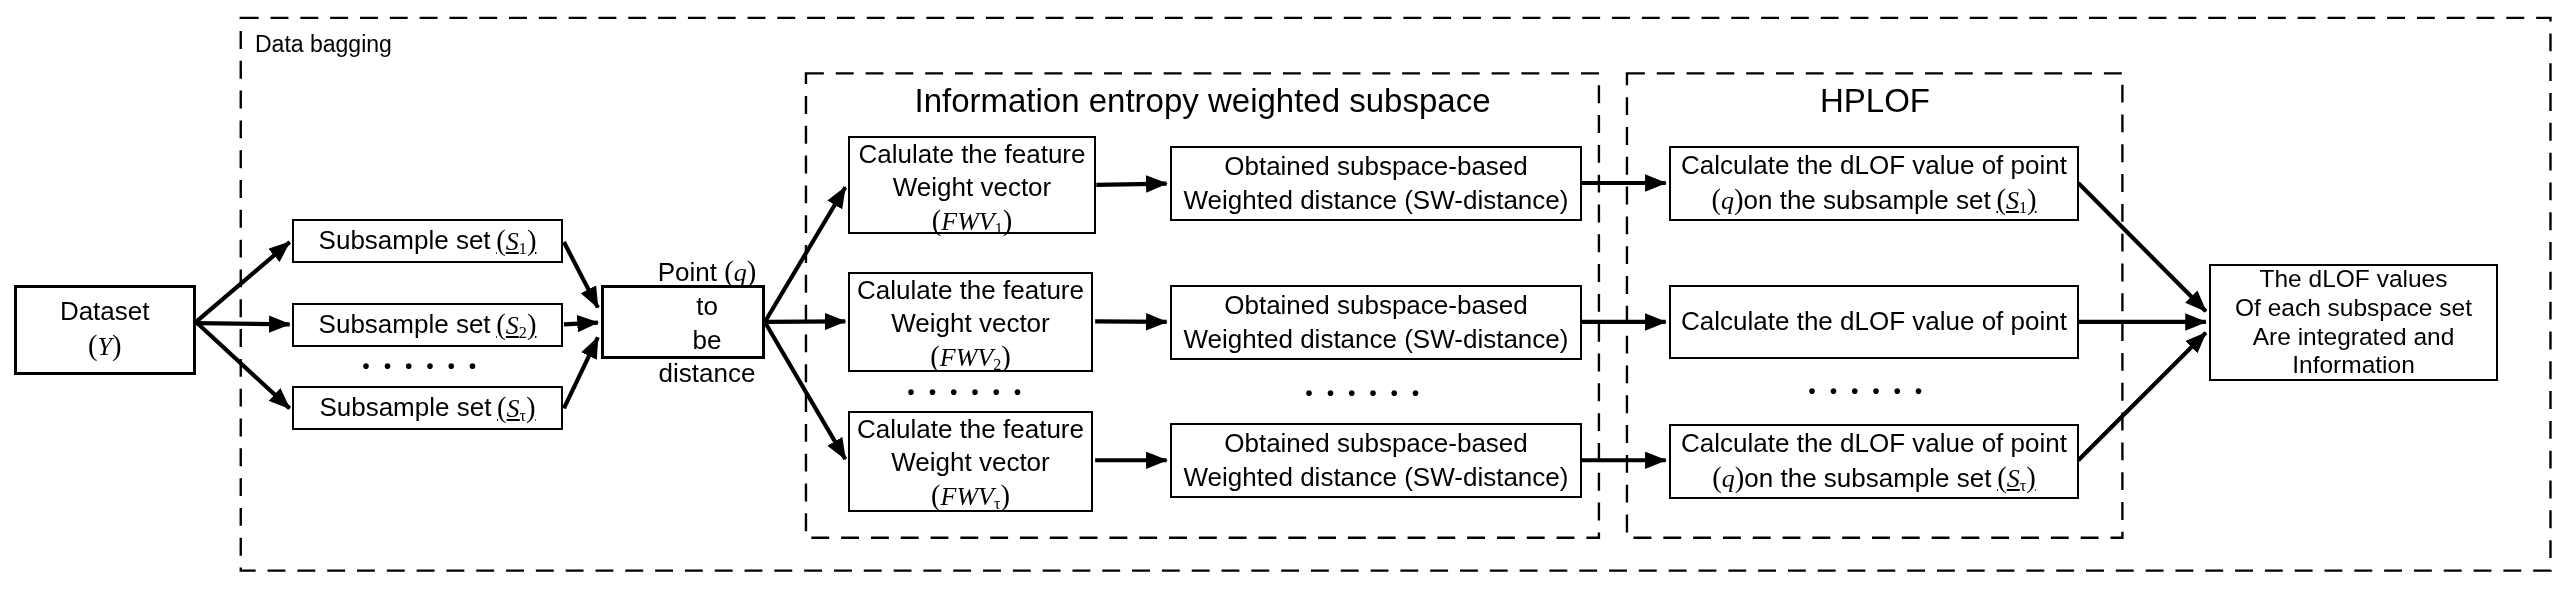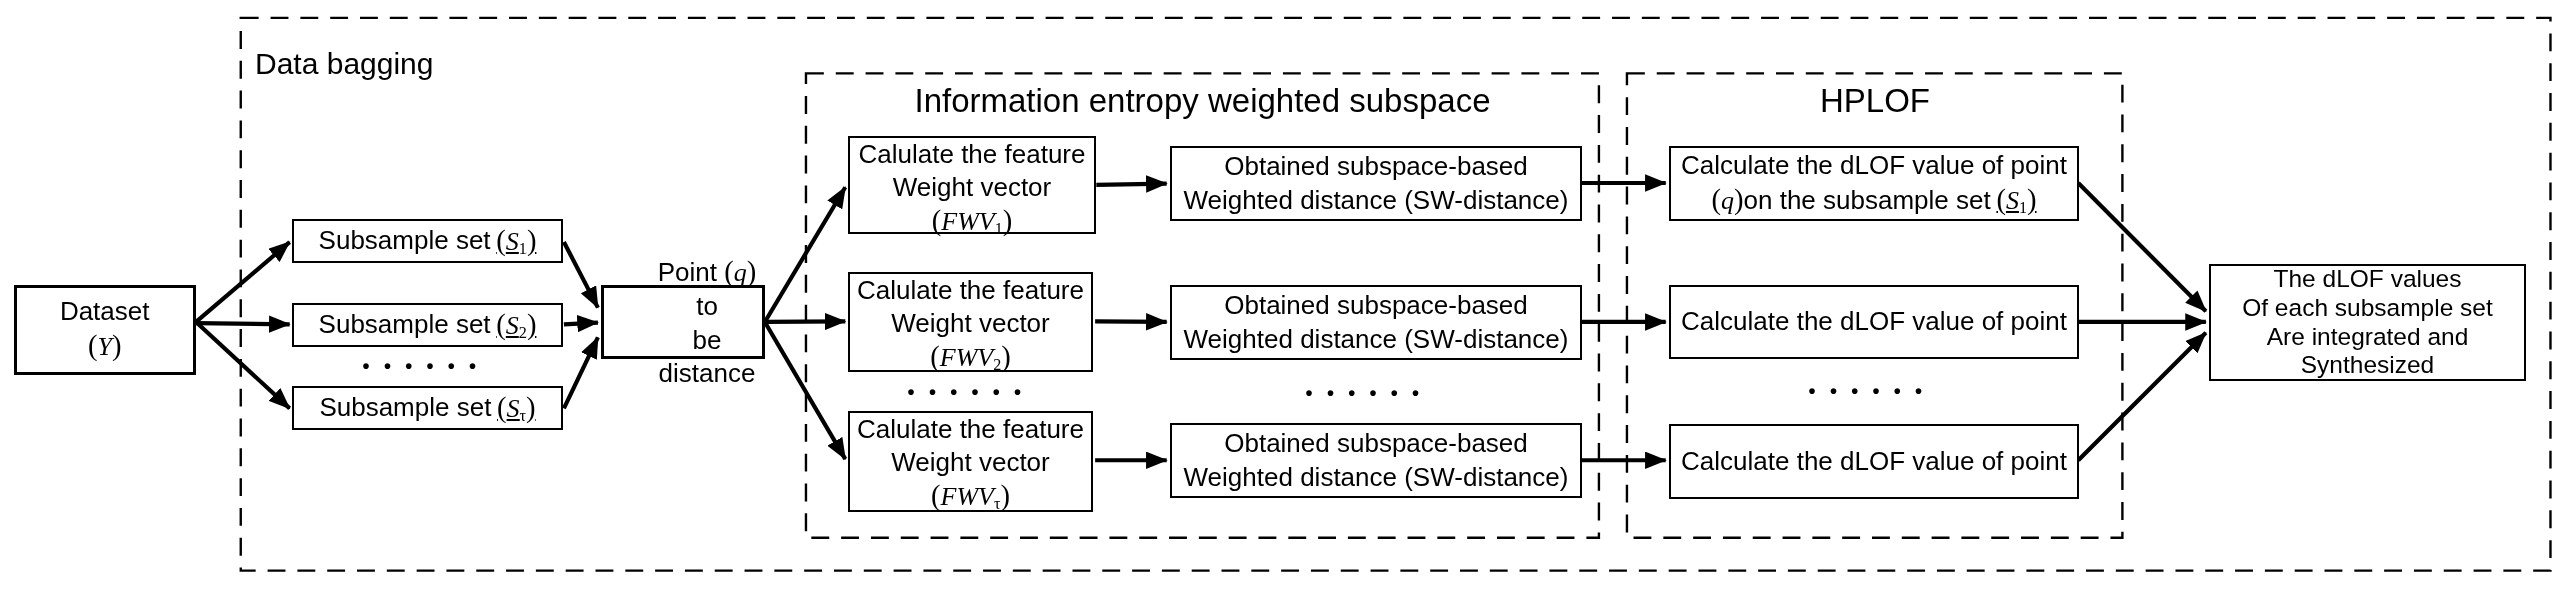--- a/index.html
+++ b/index.html
@@ -7,21 +7,21 @@
        font-family:"Liberation Sans","DejaVu Sans",sans-serif;color:#000;}
   #canvas{position:absolute;left:0;top:0;width:2576px;height:598px;}
   #wires{position:absolute;left:0;top:0;width:2576px;height:598px;}
 
   .node{position:absolute;border:2.4px solid #000;background:#fff;
         display:flex;flex-direction:column;align-items:center;justify-content:center;
         text-align:center;font-size:26px;line-height:1.28;box-sizing:border-box;}
   .thick{border-width:3px;}
 
   .sec-title{position:absolute;font-size:33px;text-align:center;white-space:nowrap;}
-  .bag-title{position:absolute;font-size:30px;white-space:nowrap;margin-top:16px;}
+  .bag-title{position:absolute;font-size:23px;white-space:nowrap;}
 
   
   .mgroup{white-space:nowrap;}
   .gap{margin-left:0.22em;text-decoration:underline;}
   .mp{font-family:"Liberation Serif","DejaVu Serif",serif;font-size:1.1em;}
   .mi{font-family:"Liberation Serif","DejaVu Serif",serif;font-style:italic;}
   .msub{font-family:"Liberation Serif","DejaVu Serif",serif;font-size:0.62em;
         position:relative;top:0.24em;}
 
   .dots{position:absolute;font-size:20px;font-weight:bold;letter-spacing:14.3px;
@@ -141,23 +141,24 @@
   <div class="node" style="left:1669px;top:146px;width:410px;height:75px;">
     <span class="l1">Calculate the dLOF value of point</span>
     <span class="l2"><span class="mgroup"><span class="mp">(</span><span class="mi">q</span><span class="mp">)</span></span><span>on the subsample set</span><span class="mgroup gap"><span class="mp">(</span><span class="mi">S</span><span class="msub">1</span><span class="mp">)</span></span></span>
   </div>
   <div class="node" style="left:1669px;top:285px;width:410px;height:74px;">
     <span class="l1">Calculate the dLOF value of point</span>
   </div>
   <div class="dots" style="left:1783px;top:380px;width:179px;">••••••</div>
   <div class="node" style="left:1669px;top:424px;width:410px;height:75px;">
     <span class="l1">Calculate the dLOF value of point</span>
+    <span class="l2"><span class="mgroup"><span class="mp">(</span><span class="mi">q</span><span class="mp">)</span></span><span>on the subsample set</span><span class="mgroup gap"><span class="mp">(</span><span class="mi">S</span><span class="msub">τ</span><span class="mp">)</span></span></span>
   </div>
 
-  <div class="node final-box" style="left:2209px;top:264px;width:317px;height:117px;">
+  <div class="node final-box" style="left:2209px;top:264px;width:289px;height:117px;">
     <span class="l1">The dLOF values</span>
-    <span class="l2">Of each subsample set</span>
+    <span class="l2">Of each subspace set</span>
     <span class="l3">Are integrated and</span>
-    <span class="l4">Synthesized</span>
+    <span class="l4">Information</span>
   </div>
 
 </div>
 
 
 </body></html>

